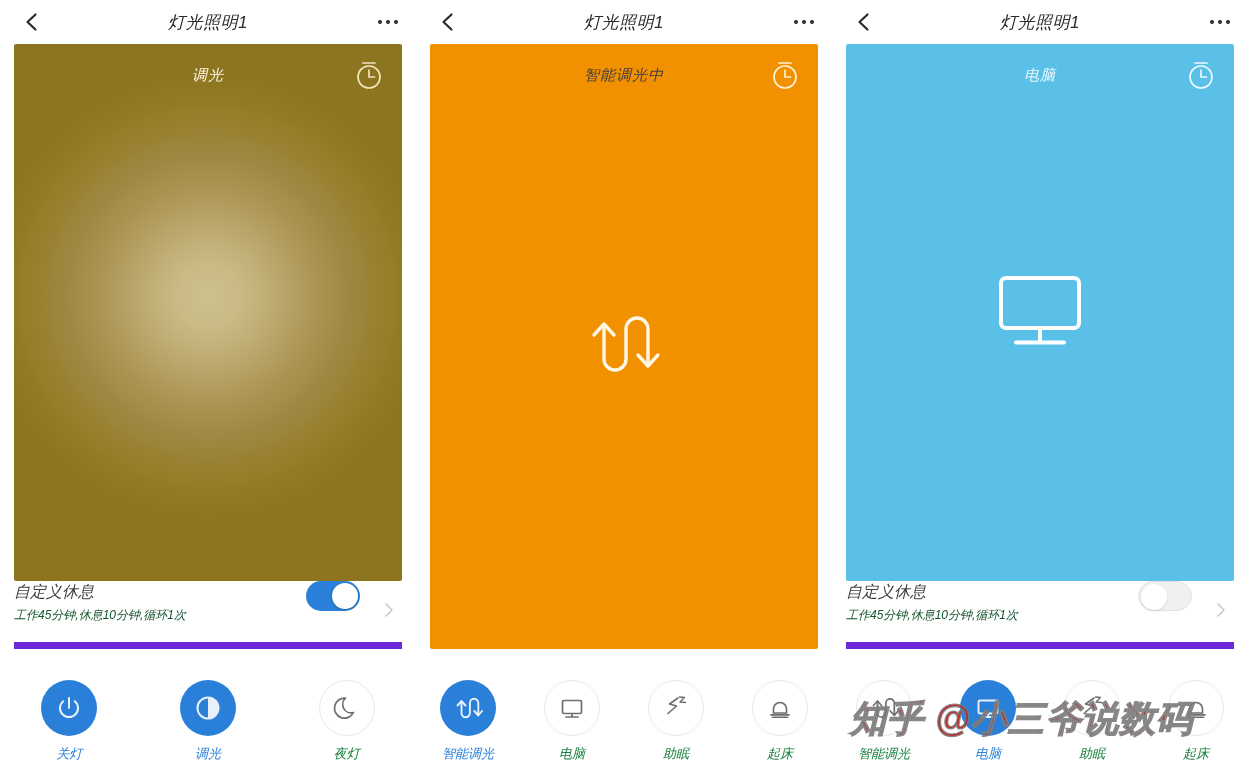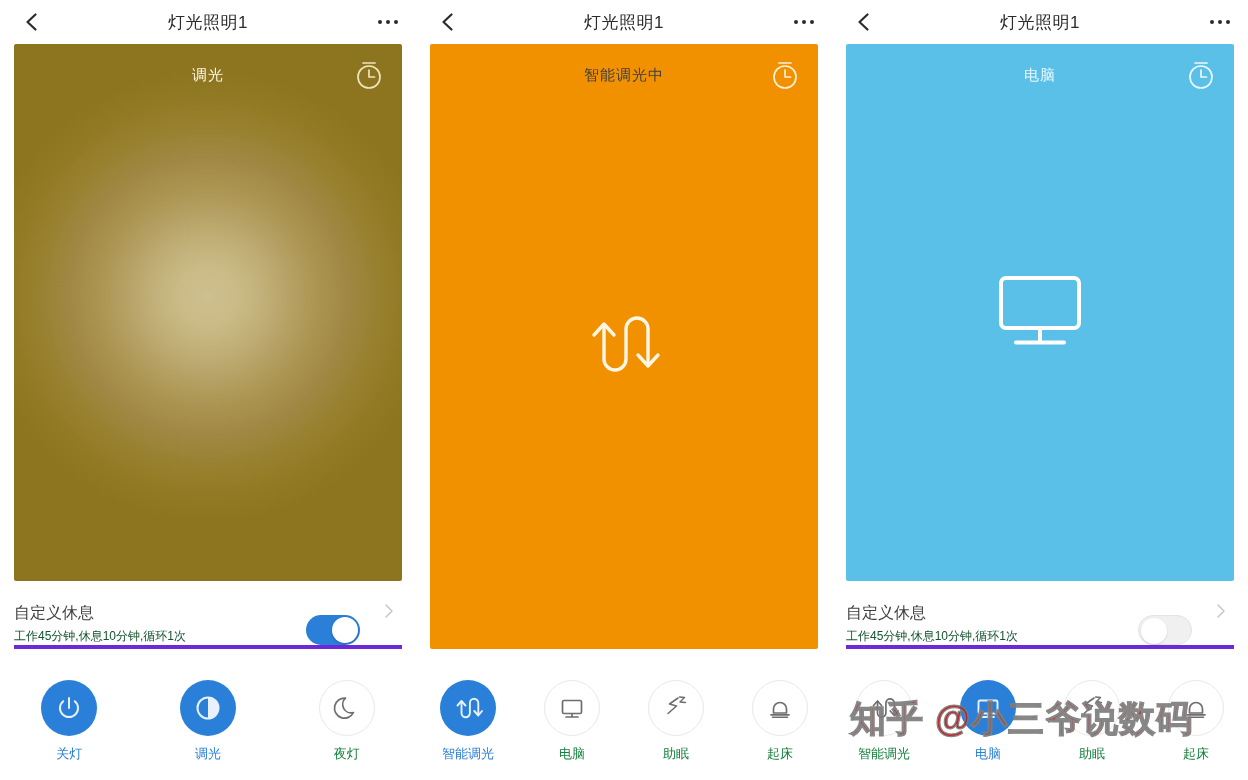--- a/index.html
+++ b/index.html
@@ -2,21 +2,21 @@
 <html><head>
 <meta charset="utf-8">
 <style>
   * { margin:0; padding:0; box-sizing:border-box; }
   html,body{
     width:1248px; height:780px;
     background:#ffffff;
     font-family:"Liberation Sans","DejaVu Sans",sans-serif;
     overflow:hidden;
   }
-  .screens{ display:flex; width:1248px; height:780px; }
+  .screens{ display:flex; width:1248px; height:780px;font-style:italic; }
   .phone{ position:relative; width:416px; height:780px; background:#fff; overflow:hidden; }
 
   
   .nav{
     height:44px; position:relative; background:#fff;
     display:flex; align-items:center; justify-content:center;
   }
   .nav-back{
     position:absolute; left:20px; top:50%; transform:translateY(-50%);
     width:24px; height:24px; display:flex; align-items:center; justify-content:center;
@@ -51,21 +51,21 @@
   .stage.blue  .stage-label{ color:#e9f7fd; }
 
   .stage-timer{ position:absolute; top:14px; right:16px; cursor:pointer; }
   .stage-center{
     position:absolute; left:50%; top:50%; transform:translate(-50%,-50%);
   }
 
   
   .rest-row{
     position:relative; margin:0 14px; height:68px;
-    display:flex; align-items:flex-end; border-bottom:4px solid #6d28d9;
+    display:flex; align-items:flex-start; border-bottom:7px solid #6d28d9;
     cursor:pointer;
   }
   .rest-texts{ flex:1; }
   .rest-title{ font-size:16px; color:#3d3d3d; line-height:22px; }
   .rest-sub{ font-size:12px; color:#14532d; line-height:18px; margin-top:3px; }
 
   .toggle{
     width:54px; height:30px; border-radius:15px; position:relative;
     margin-right:42px; flex:0 0 auto; cursor:pointer;
   }

